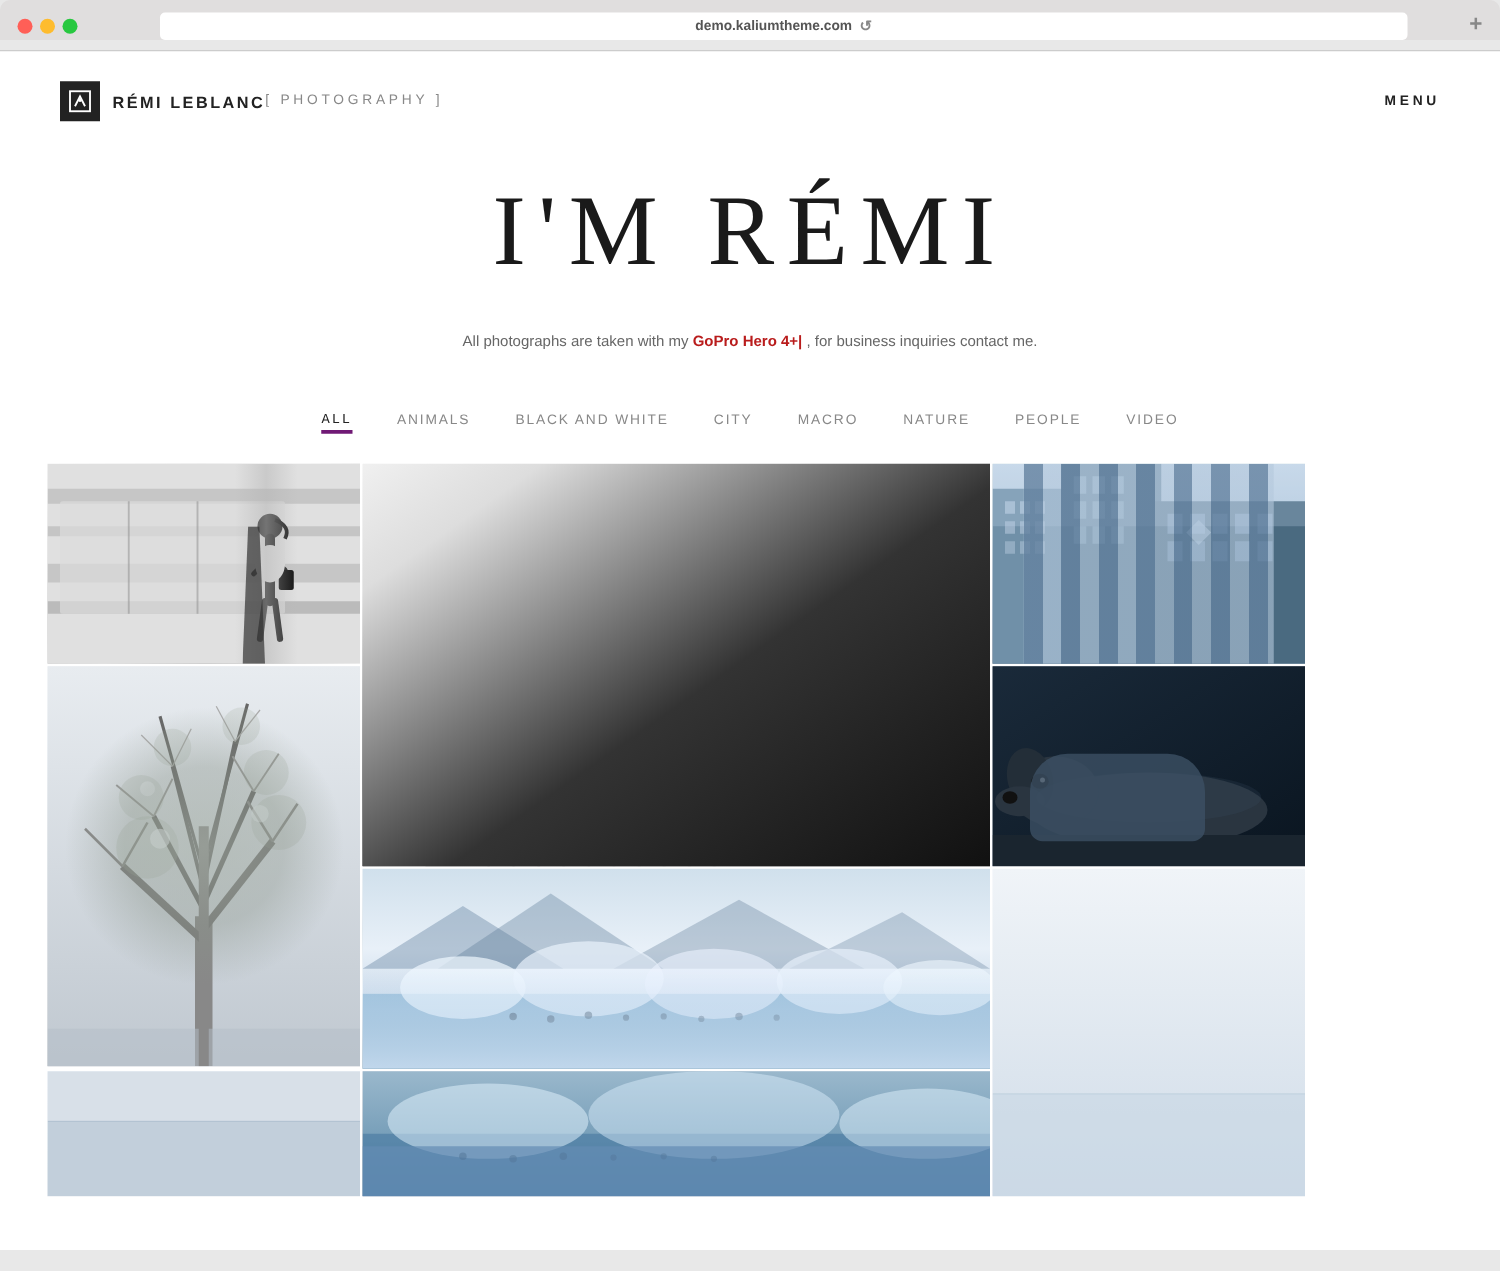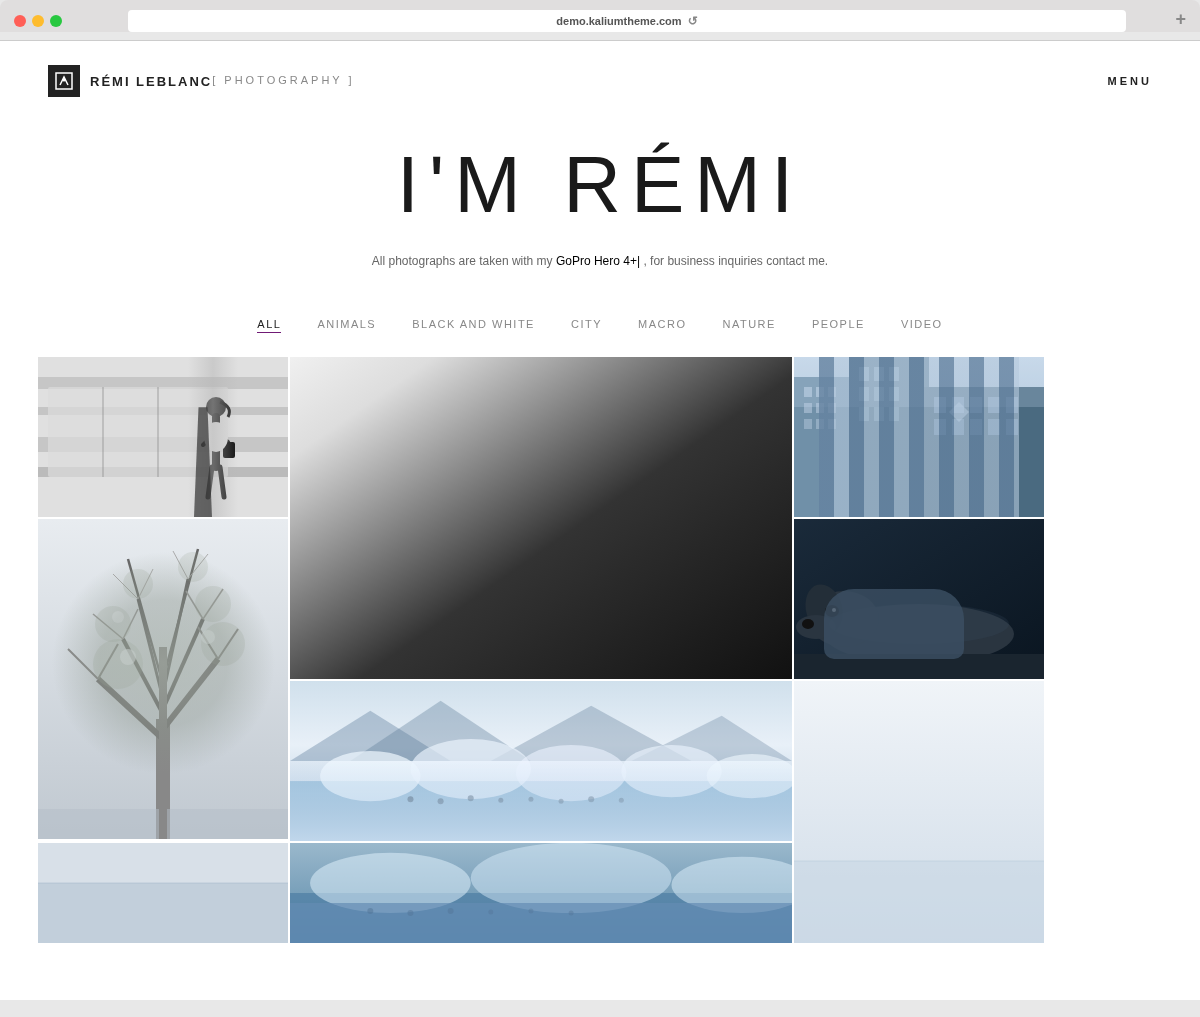--- a/index.html
+++ b/index.html
@@ -119,55 +119,56 @@
       text-align: center;
       padding: 30px 20px 20px;
     }
 
     .hero-title {
       font-size: 80px;
       font-weight: 300;
       letter-spacing: 10px;
       color: #1a1a1a;
       line-height: 1;
-      margin-bottom: 4px;
-      font-family: Liberation Sans, sans-serif;
+      margin-bottom: 16px;
+      font-family: Liberation Serif, serif;
     }
 
     .hero-desc {
       font-size: 12px;
       color: #666;
       line-height: 1.8;
     }
 
     .hero-desc strong {
-      color: #000000;
-      font-weight: 400;
+      color: #b91c1c;
+      font-weight: 700;
     }
 
     .filter-nav {
       display: flex;
       justify-content: center;
       gap: 36px;
       padding: 20px 0 24px;
       margin-top: 6px;
     }
 
     .filter-item {
       font-size: 11px;
       letter-spacing: 1.5px;
       color: #888;
       cursor: pointer;
       text-transform: uppercase;
     }
 
     .filter-item.active {
       color: #222;
-      border-bottom: 1px solid #701a75;
+      border-bottom: 3px solid #701a75;
       padding-bottom: 2px;
+      font-family: Liberation Mono, monospace;
     }
 
     
     .gallery {
       display: grid;
       grid-template-columns: 250px 250px 250px 250px;
       grid-template-rows: auto;
       gap: 2px;
       padding: 0 38px;
       width: 100%;

